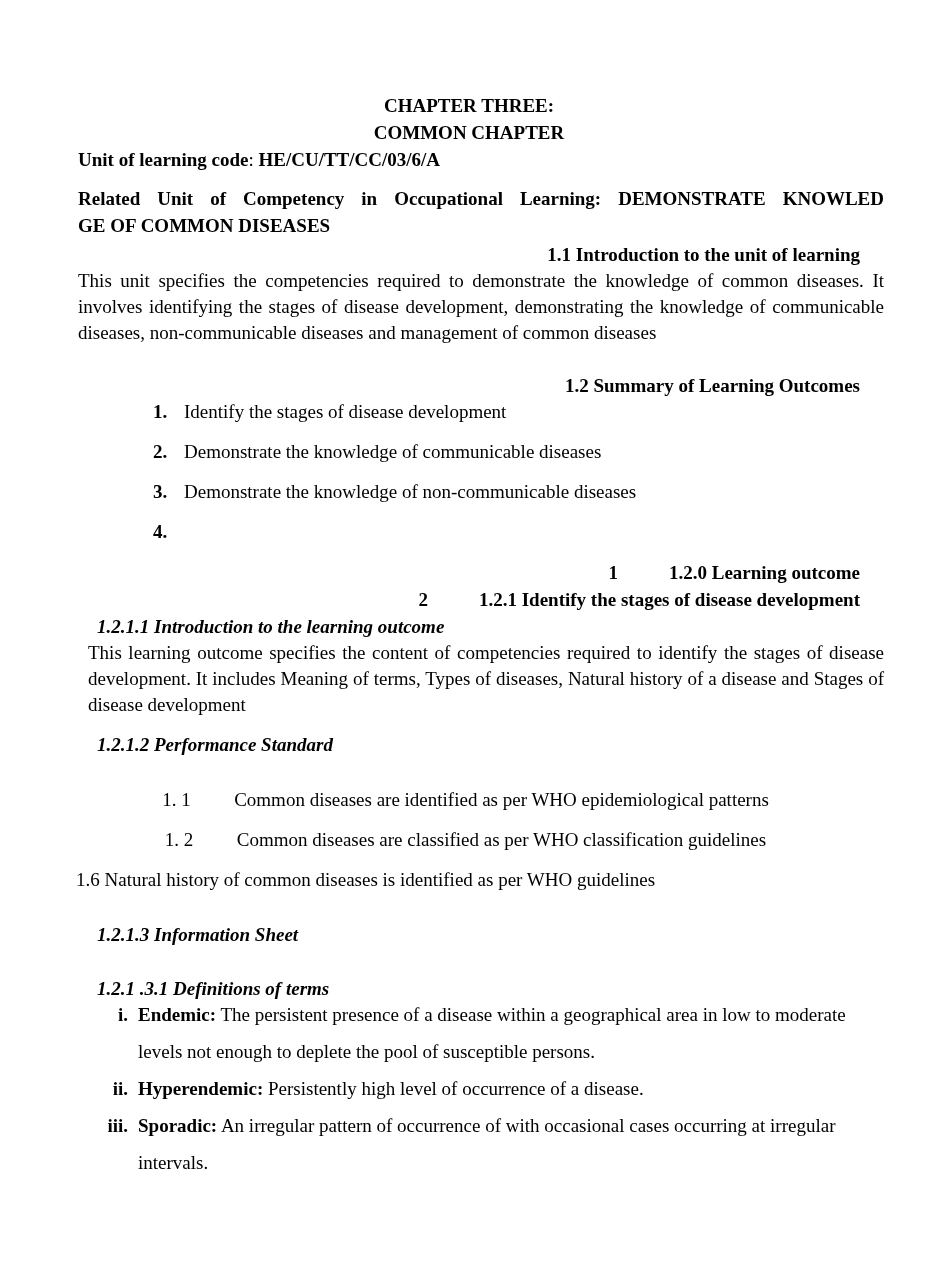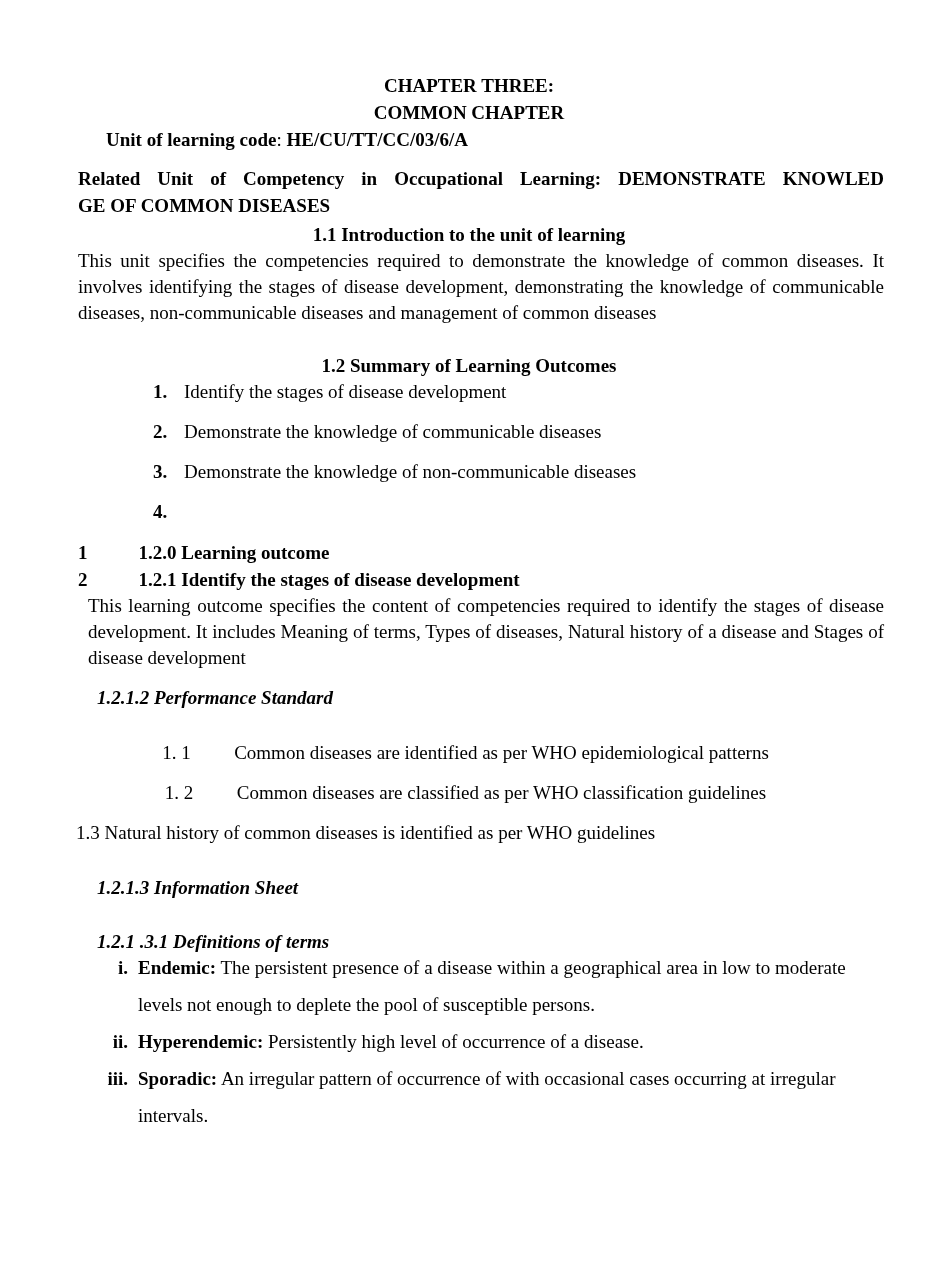--- a/index.html
+++ b/index.html
@@ -2,39 +2,39 @@
 <html><head>
 <meta charset="utf-8">
 <style>
   * { margin: 0; padding: 0; box-sizing: border-box; }
   html, body { background: #ffffff; }
   body {
     width: 939px; height: 1268px; overflow: hidden;
     font-family: "Liberation Serif", "DejaVu Serif", serif;
     font-size: 19px; color: #000000;
   }
-  .page { width: 939px; height: 1268px; padding: 72px 55px 0 78px; background: #ffffff; }
+  .page { width: 939px; height: 1268px; padding: 92px 55px 0 78px; background: #ffffff; }
 
   .doc-title { font-weight: bold; text-align: center; margin-right: 24px; line-height: 27px; }
-  .unit-code { font-weight: bold; line-height: 27px; margin-left: 28px; }
+  .unit-code { font-weight: bold; line-height: 27px; }
   .unit-code .sep { font-weight: normal; }
 
   .related { font-weight: bold; line-height: 27px; margin-top: 12px; }
   .related .l1 { text-align: justify; text-align-last: justify; }
 
-  .h-center { font-weight: bold; text-align: center; margin-right: 24px; line-height: 27px; }
+  .h-center { font-weight: bold; text-align: right; margin-right: 24px; line-height: 27px; }
   #h-intro { margin-top: 2px; }
   #h-outcomes { margin-top: 26px; }
 
   .body-para { text-align: justify; line-height: 26px; }
 
   .outcome-item { display: flex; line-height: 26px; margin-bottom: 14px; margin-left: 75px; }
   .outcome-item .num { font-weight: bold; width: 31px; flex: none; }
 
-  .lo-line { font-weight: bold; text-align: left; margin-right: 24px; line-height: 27px; }
+  .lo-line { font-weight: bold; text-align: right; margin-right: 24px; line-height: 27px; }
   .lo-tab { display: inline-block; width: 51px; }
 
   .h-italic { font-weight: bold; font-style: italic; line-height: 27px; margin-left: 19px; }
   #h-perf { margin-top: 13px; }
   #h-info { margin-top: 28px; }
   #h-def  { margin-top: 27px; }
 
   .lo-body { text-align: justify; line-height: 26px; margin-left: 10px; }
 
   .perf-list { margin-top: 29px; }
@@ -82,34 +82,35 @@
         <span>Demonstrate the knowledge of non-communicable diseases</span>
       </div>
     <div class="outcome-item">
         <span class="num">4.</span>
       </div>
   </div>
 
   <div class="lo-line"><span>1</span><span class="lo-tab"></span><span>1.2.0 Learning outcome</span></div>
   <div class="lo-line"><span>2</span><span class="lo-tab"></span><span>1.2.1 Identify the stages of disease development</span></div>
 
+  <div class="h-italic">1.2.1.1 Introduction to the learning outcome</div>
   <div class="lo-body">This learning outcome specifies the content of competencies required to identify the stages of disease development. It includes Meaning of terms, Types of diseases, Natural history of a disease and Stages of disease development</div>
 
   <div class="h-italic" id="h-perf">1.2.1.2 Performance Standard</div>
 
   <div class="perf-list">
     <div class="perf-item">
         <span class="num">1. 1</span>
         <span>Common diseases are identified as per WHO epidemiological patterns</span>
       </div>
     <div class="perf-item">
         <span class="num">1. 2</span>
         <span>Common diseases are classified as per WHO classification guidelines</span>
       </div>
-    <div class="perf-item3">1.3 Natural history of common diseases is identified as per WHO guidelines</div>
+    <div class="perf-item3">1.6 Natural history of common diseases is identified as per WHO guidelines</div>
   </div>
 
   <div class="h-italic" id="h-info">1.2.1.3 Information Sheet</div>
 
   <div class="h-italic" id="h-def">1.2.1 .3.1 Definitions of terms</div>
 
   <div class="def-list">
     <div class="def-item">
         <span class="num">i.</span>
         <span class="def-text"><span class="term">Endemic:</span><span> The persistent presence of a disease within a geographical area in low to moderate levels not enough to deplete the pool of susceptible persons.</span></span>

